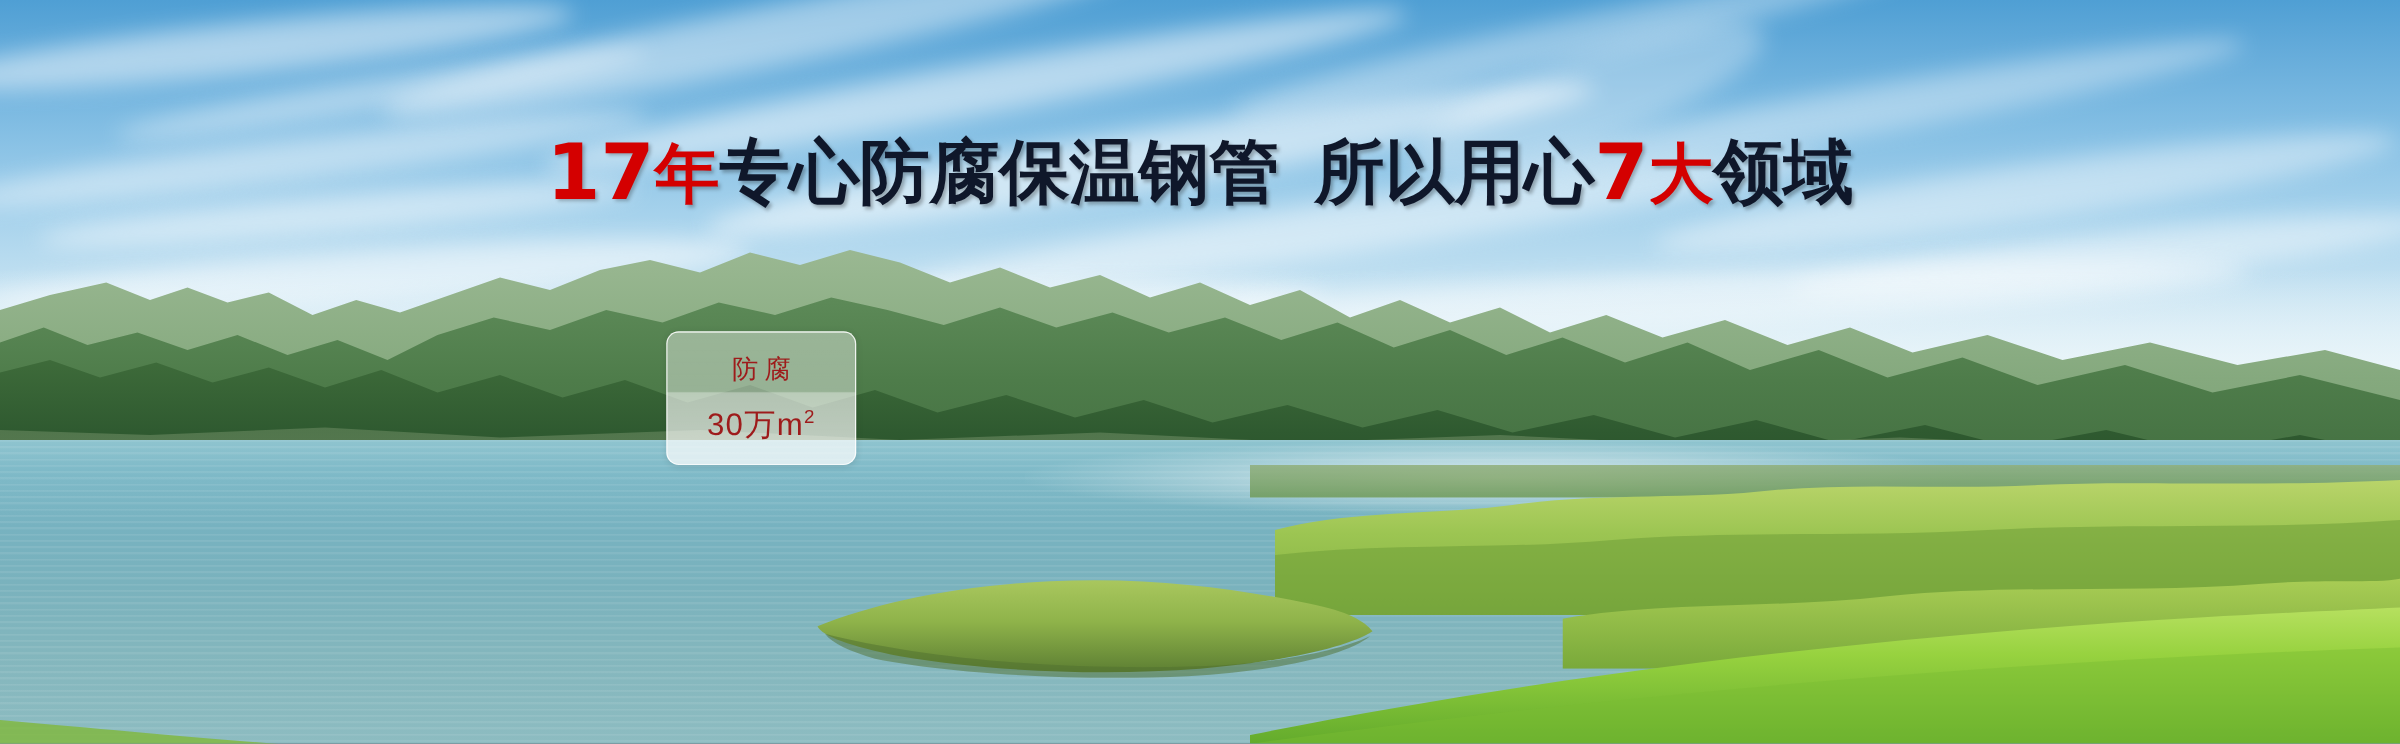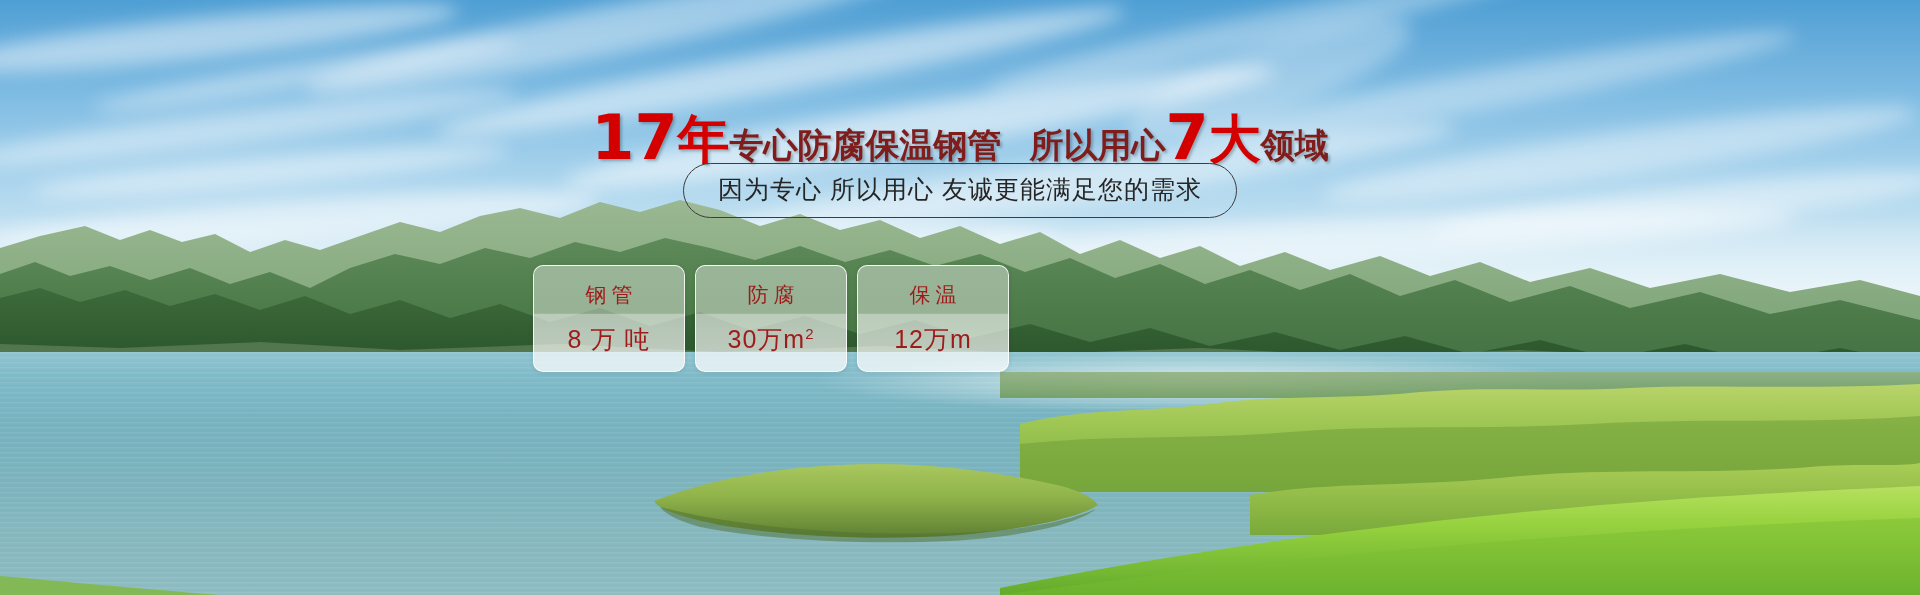--- a/index.html
+++ b/index.html
@@ -170,23 +170,23 @@
     text-shadow: 2px 2px 3px rgba(0,0,0,.25);
     vertical-align: -2px;
   }
   .hl-red {
     font-size: 52px;
     font-weight: 700;
     color: #d40000;
     text-shadow: 2px 2px 3px rgba(0,0,0,.25);
   }
   .hl-dark {
-    font-size: 34px;
+    font-size: 56px;
     font-weight: 700;
-    color: #7f1d1d;
+    color: #0f172a;
     text-shadow: 2px 2px 3px rgba(0,0,0,.28);
   }
   .hl-gap { display: inline-block; width: 28px; }
 
   .subtitle-wrap {
     position: absolute;
     left: 0; top: 163px;
     width: 1920px;
     text-align: center;
   }
@@ -403,36 +403,25 @@
   <svg class="grass-left" viewBox="0 0 260 40" preserveAspectRatio="none">
     <path fill="#7fb83a" opacity=".8" d="M0,16 C70,22 150,30 260,38 L260,40 L0,40 Z"></path>
   </svg>
 
   <div class="content">
 
     <h1 class="headline">
       <span class="hl-num">17</span><span class="hl-red">年</span><span class="hl-dark">专心防腐保温钢管</span><span class="hl-gap"></span><span class="hl-dark">所以用心</span><span class="hl-num">7</span><span class="hl-red">大</span><span class="hl-dark">领域</span>
     </h1>
 
-    <div class="subtitle-wrap">
-      <div class="subtitle">因为专心 所以用心  友诚更能满足您的需求</div>
-    </div>
 
     <div class="cards">
 
-      <div class="stat-card">
-        <div class="stat-label">钢管</div>
-        <div class="stat-value"><span>8 万 吨</span></div>
-      </div>
 
       <div class="stat-card">
         <div class="stat-label">防腐</div>
         <div class="stat-value"><span>30万m</span><sup>2</sup></div>
       </div>
 
-      <div class="stat-card">
-        <div class="stat-label">保温</div>
-        <div class="stat-value"><span>12万m</span></div>
-      </div>
 
     </div>
   </div>
 </div>
 
 </body></html>

